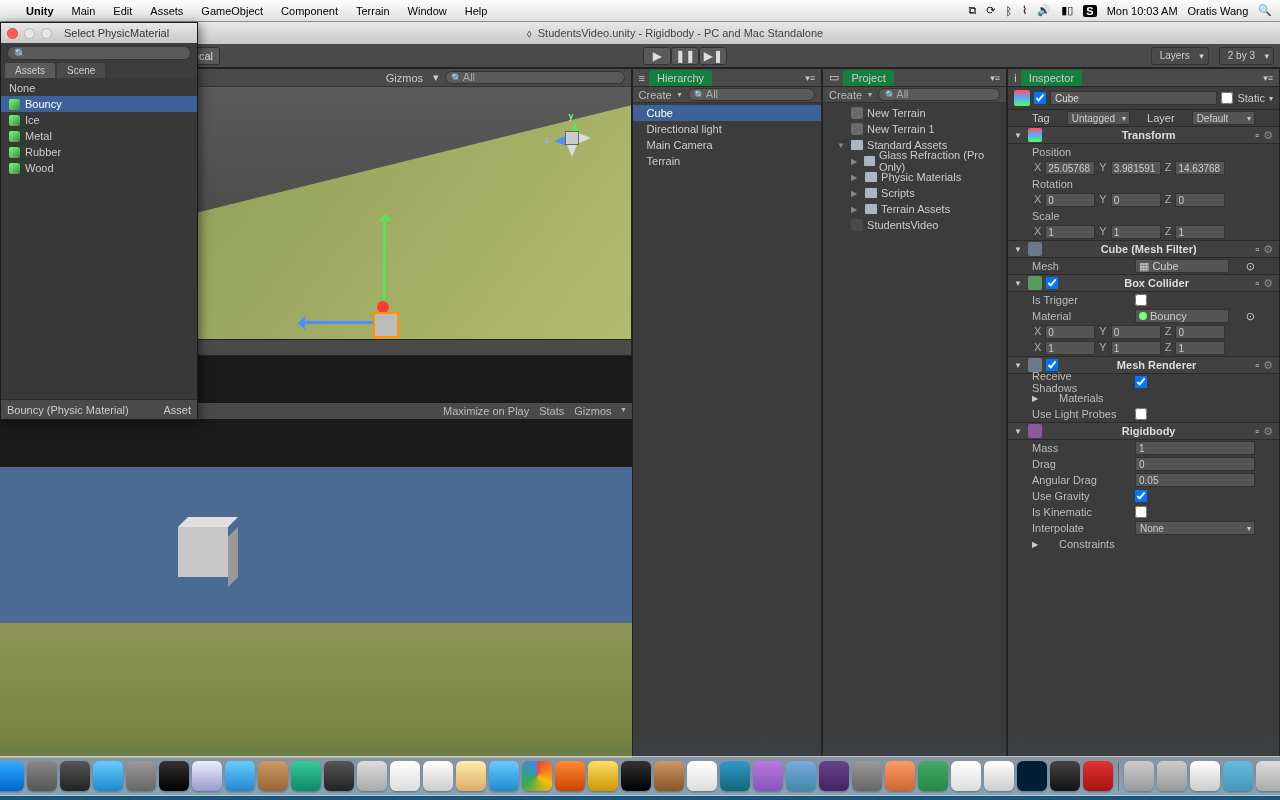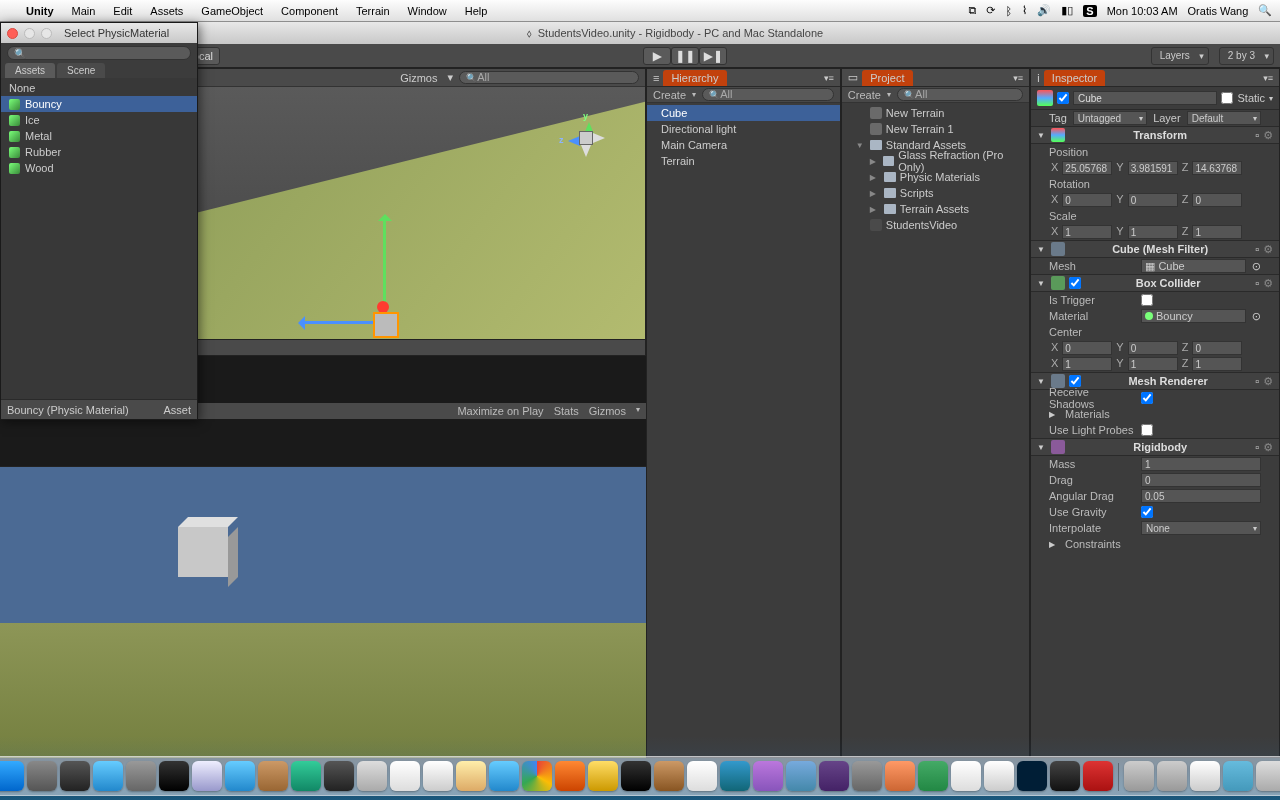--- a/index.html
+++ b/index.html
@@ -38,21 +38,21 @@
 .main { display: flex; height: 690px; }
 .col { display: flex; flex-direction: column; }
 .col-scene { width: 683px; gap: 47px; }
 .col-hier { width: 206px; }
 .col-proj { width: 200px; }
 .col-insp { flex: 1; }
 
 
 .panel { display: flex; flex-direction: column; background: #3c3c3c; border: 1px solid #222; }
 .panel-tab { height: 18px; background: #4a4a4a; display: flex; align-items: center; padding: 0 6px; gap: 4px; color: #ccc; font-size: 11px; border-bottom: 1px solid #282828; }
-.panel-tab .tab { background: #c2410c; padding: 2px 8px; border-radius: 3px 3px 0 0; }
+.panel-tab .tab { background: #15803d; padding: 2px 8px; border-radius: 3px 3px 0 0; }
 .panel-sub { height: 16px; background: #484848; display: flex; align-items: center; padding: 0 6px; gap: 6px; color: #bbb; font-size: 10px; border-bottom: 1px solid #333; }
 .search-box { background: #5a5a5a; border: 1px solid #333; border-radius: 8px; height: 13px; flex: 1; padding: 0 6px; color: #aaa; font-size: 9px; line-height:11px; }
 
 
 .scene-view { flex: 1; position: relative; background: linear-gradient(180deg, #5a5a5a 0%, #414141 100%); overflow: hidden; }
 .terrain { position: absolute; left: -50px; top: 100px; width: 700px; height: 280px; background: linear-gradient(135deg, #8a9a56, #b5bd71); transform: skewY(-12deg) rotate(-2deg); }
 .cube-scene { position: absolute; left: 372px; top: 225px; width: 26px; height: 26px; background: #bbb; border: 2px solid #ff9500; }
 .gizmo-arrow { position: absolute; }
 .arrow-y { left: 382px; top: 130px; width: 3px; height: 100px; background: #5ee05e; }
 .arrow-y::before { content:""; position:absolute; top:-10px; left:-5px; border:7px solid transparent; border-bottom-color:#5ee05e;}
@@ -89,21 +89,21 @@
 .tree-item .arrow { width:10px; font-size:8px; color:#888;}
 .tree-item.indent1 { padding-left: 28px; }
 .folder-icon { width:12px; height:10px; background:#aab6c4; border-radius:1px; display:inline-block;}
 .scene-icon { width:12px; height:12px; background:#6a6a6a; border-radius:2px; display:inline-block;}
 
 
 .insp { color:#ccc; font-size:10px; overflow:auto; flex:1; background:#3c3c3c;}
 .insp-header { display:flex; align-items:center; gap:4px; padding:3px 6px; background:#3c3c3c; border-bottom:1px solid #2a2a2a;}
 .insp-header input[type=checkbox] { margin:0;}
 .insp-name { background:#555; border:1px solid #333; padding:1px 4px; flex:1; color:#ddd; font-size:10px; height:14px;}
-.insp-row { display:flex; align-items:center; padding:1px 18px; gap:6px; height:16px;}
+.insp-row { display:flex; align-items:center; padding:1px 24px; gap:17px; height:16px;}
 .insp-row .label { width:86px; color:#bbb;}
 .insp-row .dd { flex:1; background:#555; border:1px solid #333; padding:0 4px; height:14px; color:#ccc; font-size:10px; display:flex; align-items:center; position:relative;}
 .insp-row .dd::after { content:"▾"; position:absolute; right:3px; font-size:8px;}
 .comp-header { display:flex; align-items:center; gap:4px; padding:2px 6px; background:#414141; border-top:1px solid #2a2a2a; border-bottom:1px solid #2a2a2a; height:18px;}
 .comp-header .arrow { width:10px; font-size:8px;}
 .comp-header .title { font-weight:bold; flex:1; color:#ddd;text-align:center;}
 .comp-header .ico { width:14px; height:14px; background:#6a7a8a; border-radius:2px;}
 .comp-gear { font-size:11px; color:#888;}
 .vec3 { display:flex; gap:2px; flex:1;}
 .vec3 span { color:#aaa; padding:0 2px;}
@@ -431,23 +431,20 @@
           </div>
         <div class="insp-row">
             <span class="label">Material</span>
           <div class="picker">
               <span class="dot"></span>
               <span>Bouncy</span>
             </div>
           <span>⊙</span>
         </div>
         <div class="insp-row">
-            <span class="label">Center</span>
-          </div>
-        <div class="insp-row">
             <div class="vec3">
           <span>X</span>
               <input value="0" style="">
           <span>Y</span>
               <input value="0" style="">
           <span>Z</span>
               <input value="0" style="">
         </div>
           </div>
         <div class="insp-row">
@@ -497,20 +494,24 @@
             <span class="label">Drag</span>
             <input class="field" value="0" style="">
           </div>
         <div class="insp-row">
             <span class="label">Angular Drag</span>
             <input class="field" value="0.05" style="">
           </div>
         <div class="insp-row">
             <span class="label">Use Gravity</span>
             <input type="checkbox" class="cb" checked="" style="">
+          </div>
+        <div class="insp-row">
+            <span class="label">Is Kinematic</span>
+            <input type="checkbox" class="cb" style="">
           </div>
         <div class="insp-row">
             <span class="label">Interpolate</span>
             <div class="dd">None</div>
           </div>
         <div class="insp-row">
             <span class="arrow" style="width:10px;font-size:8px;">▶</span>
             <span class="label">Constraints</span>
           </div>
       </div>

